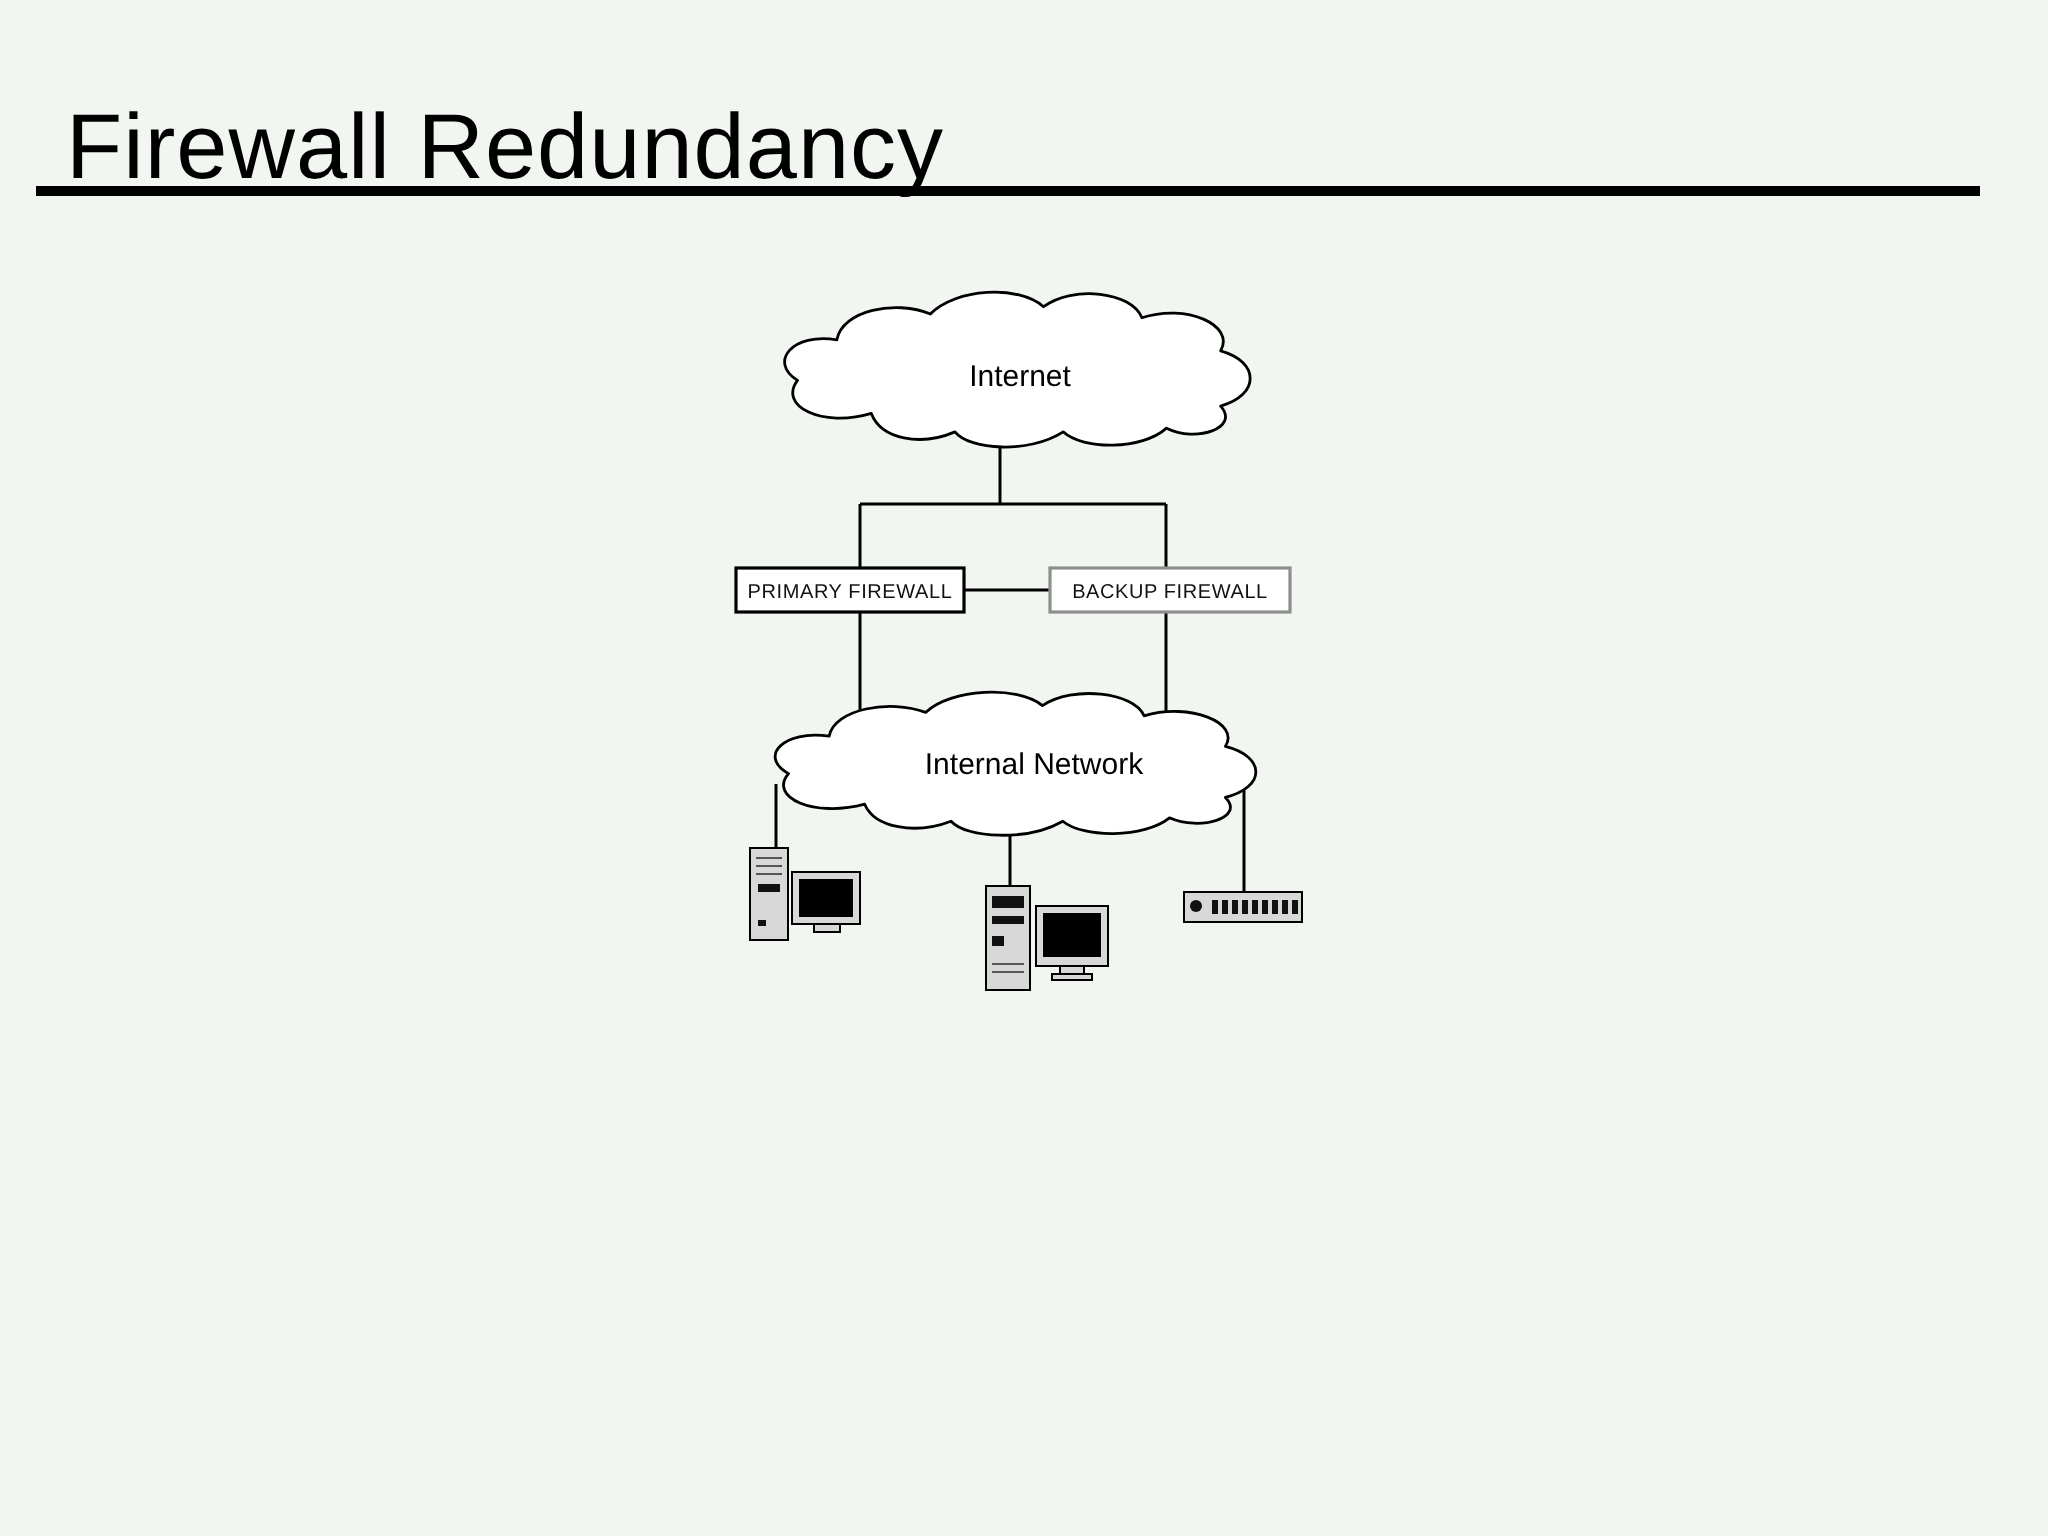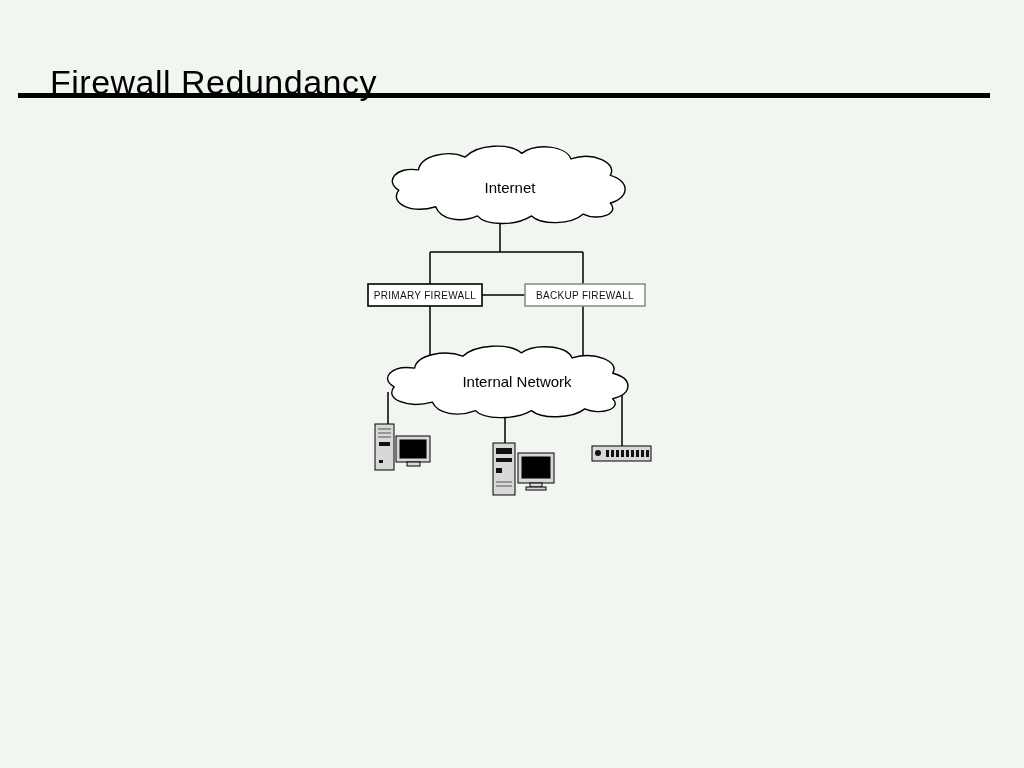--- a/index.html
+++ b/index.html
@@ -13,22 +13,22 @@
   .page {
     position: relative;
     width: 1024px;
     height: 768px;
     background: #f1f6f1;
   }
   .title {
     position: absolute;
     left: 33px;
     top: 46px;
-    margin: 17px;
-    font-size: 34px;
+    margin: 0;
+    font-size: 46px;
     font-weight: 400;
     color: #000;
     letter-spacing: 0.5px;
   }
   .rule {
     position: absolute;
     left: 18px;
     top: 93px;
     width: 972px;
     height: 5px;

